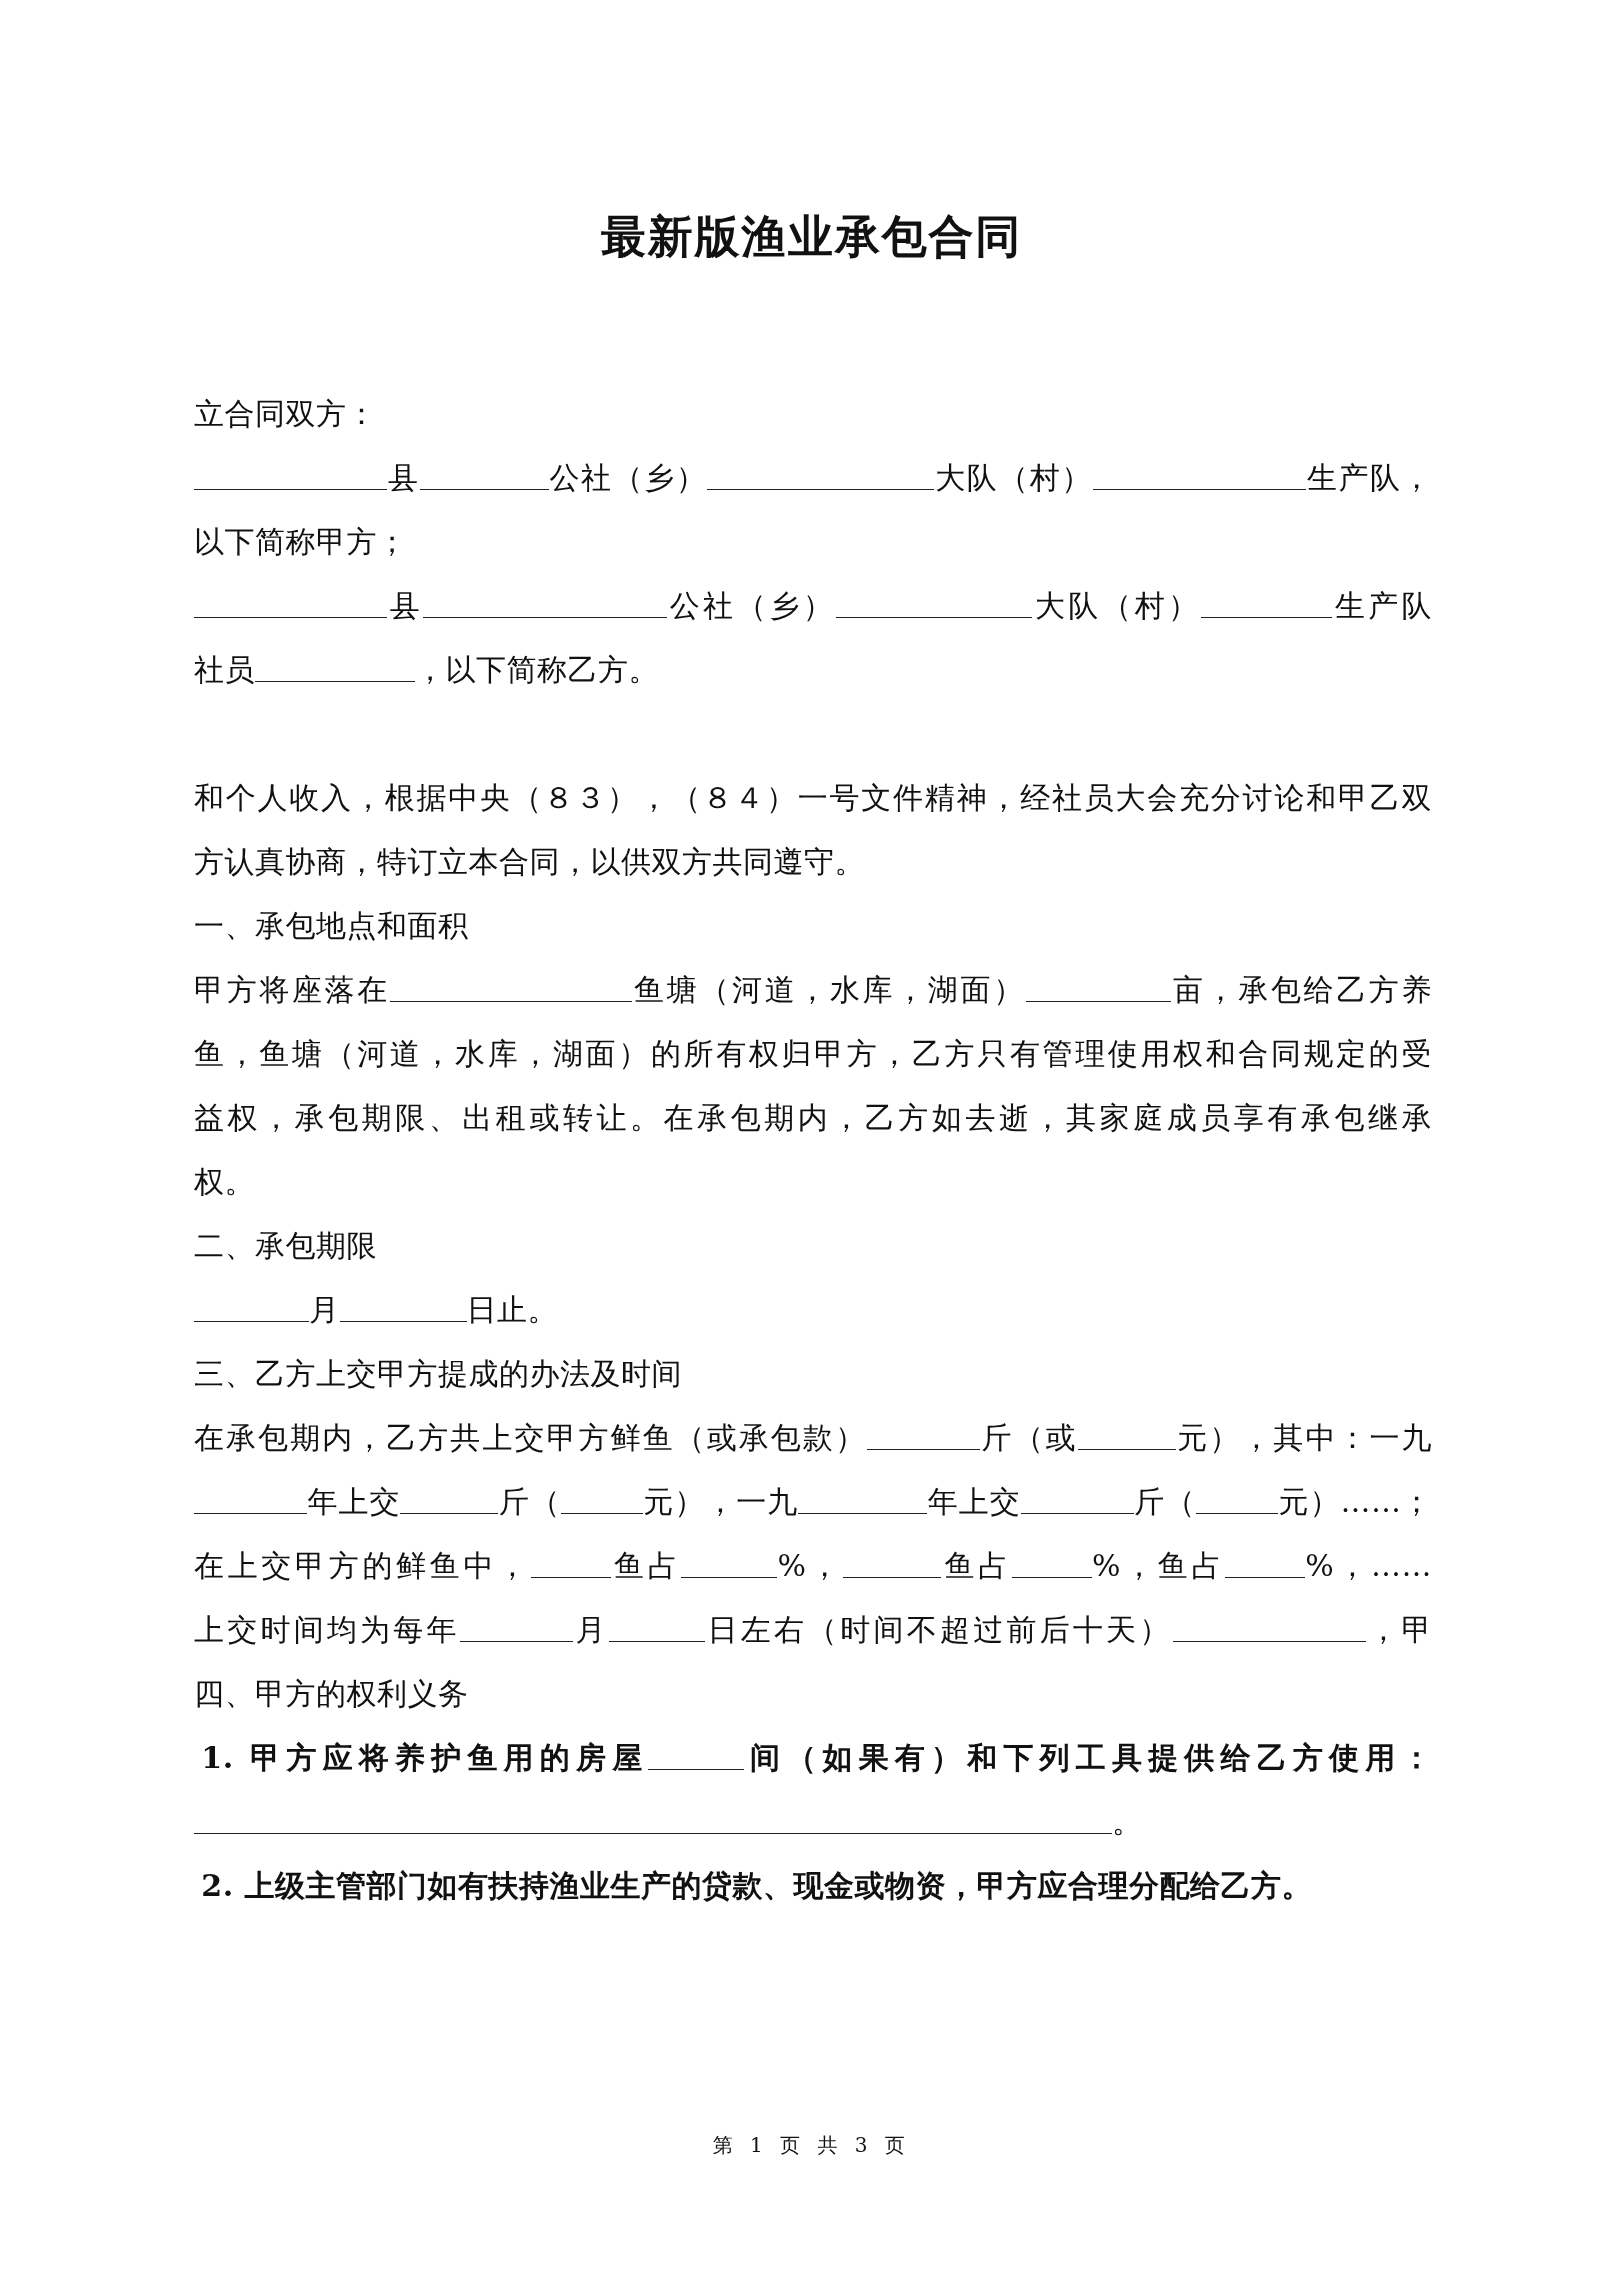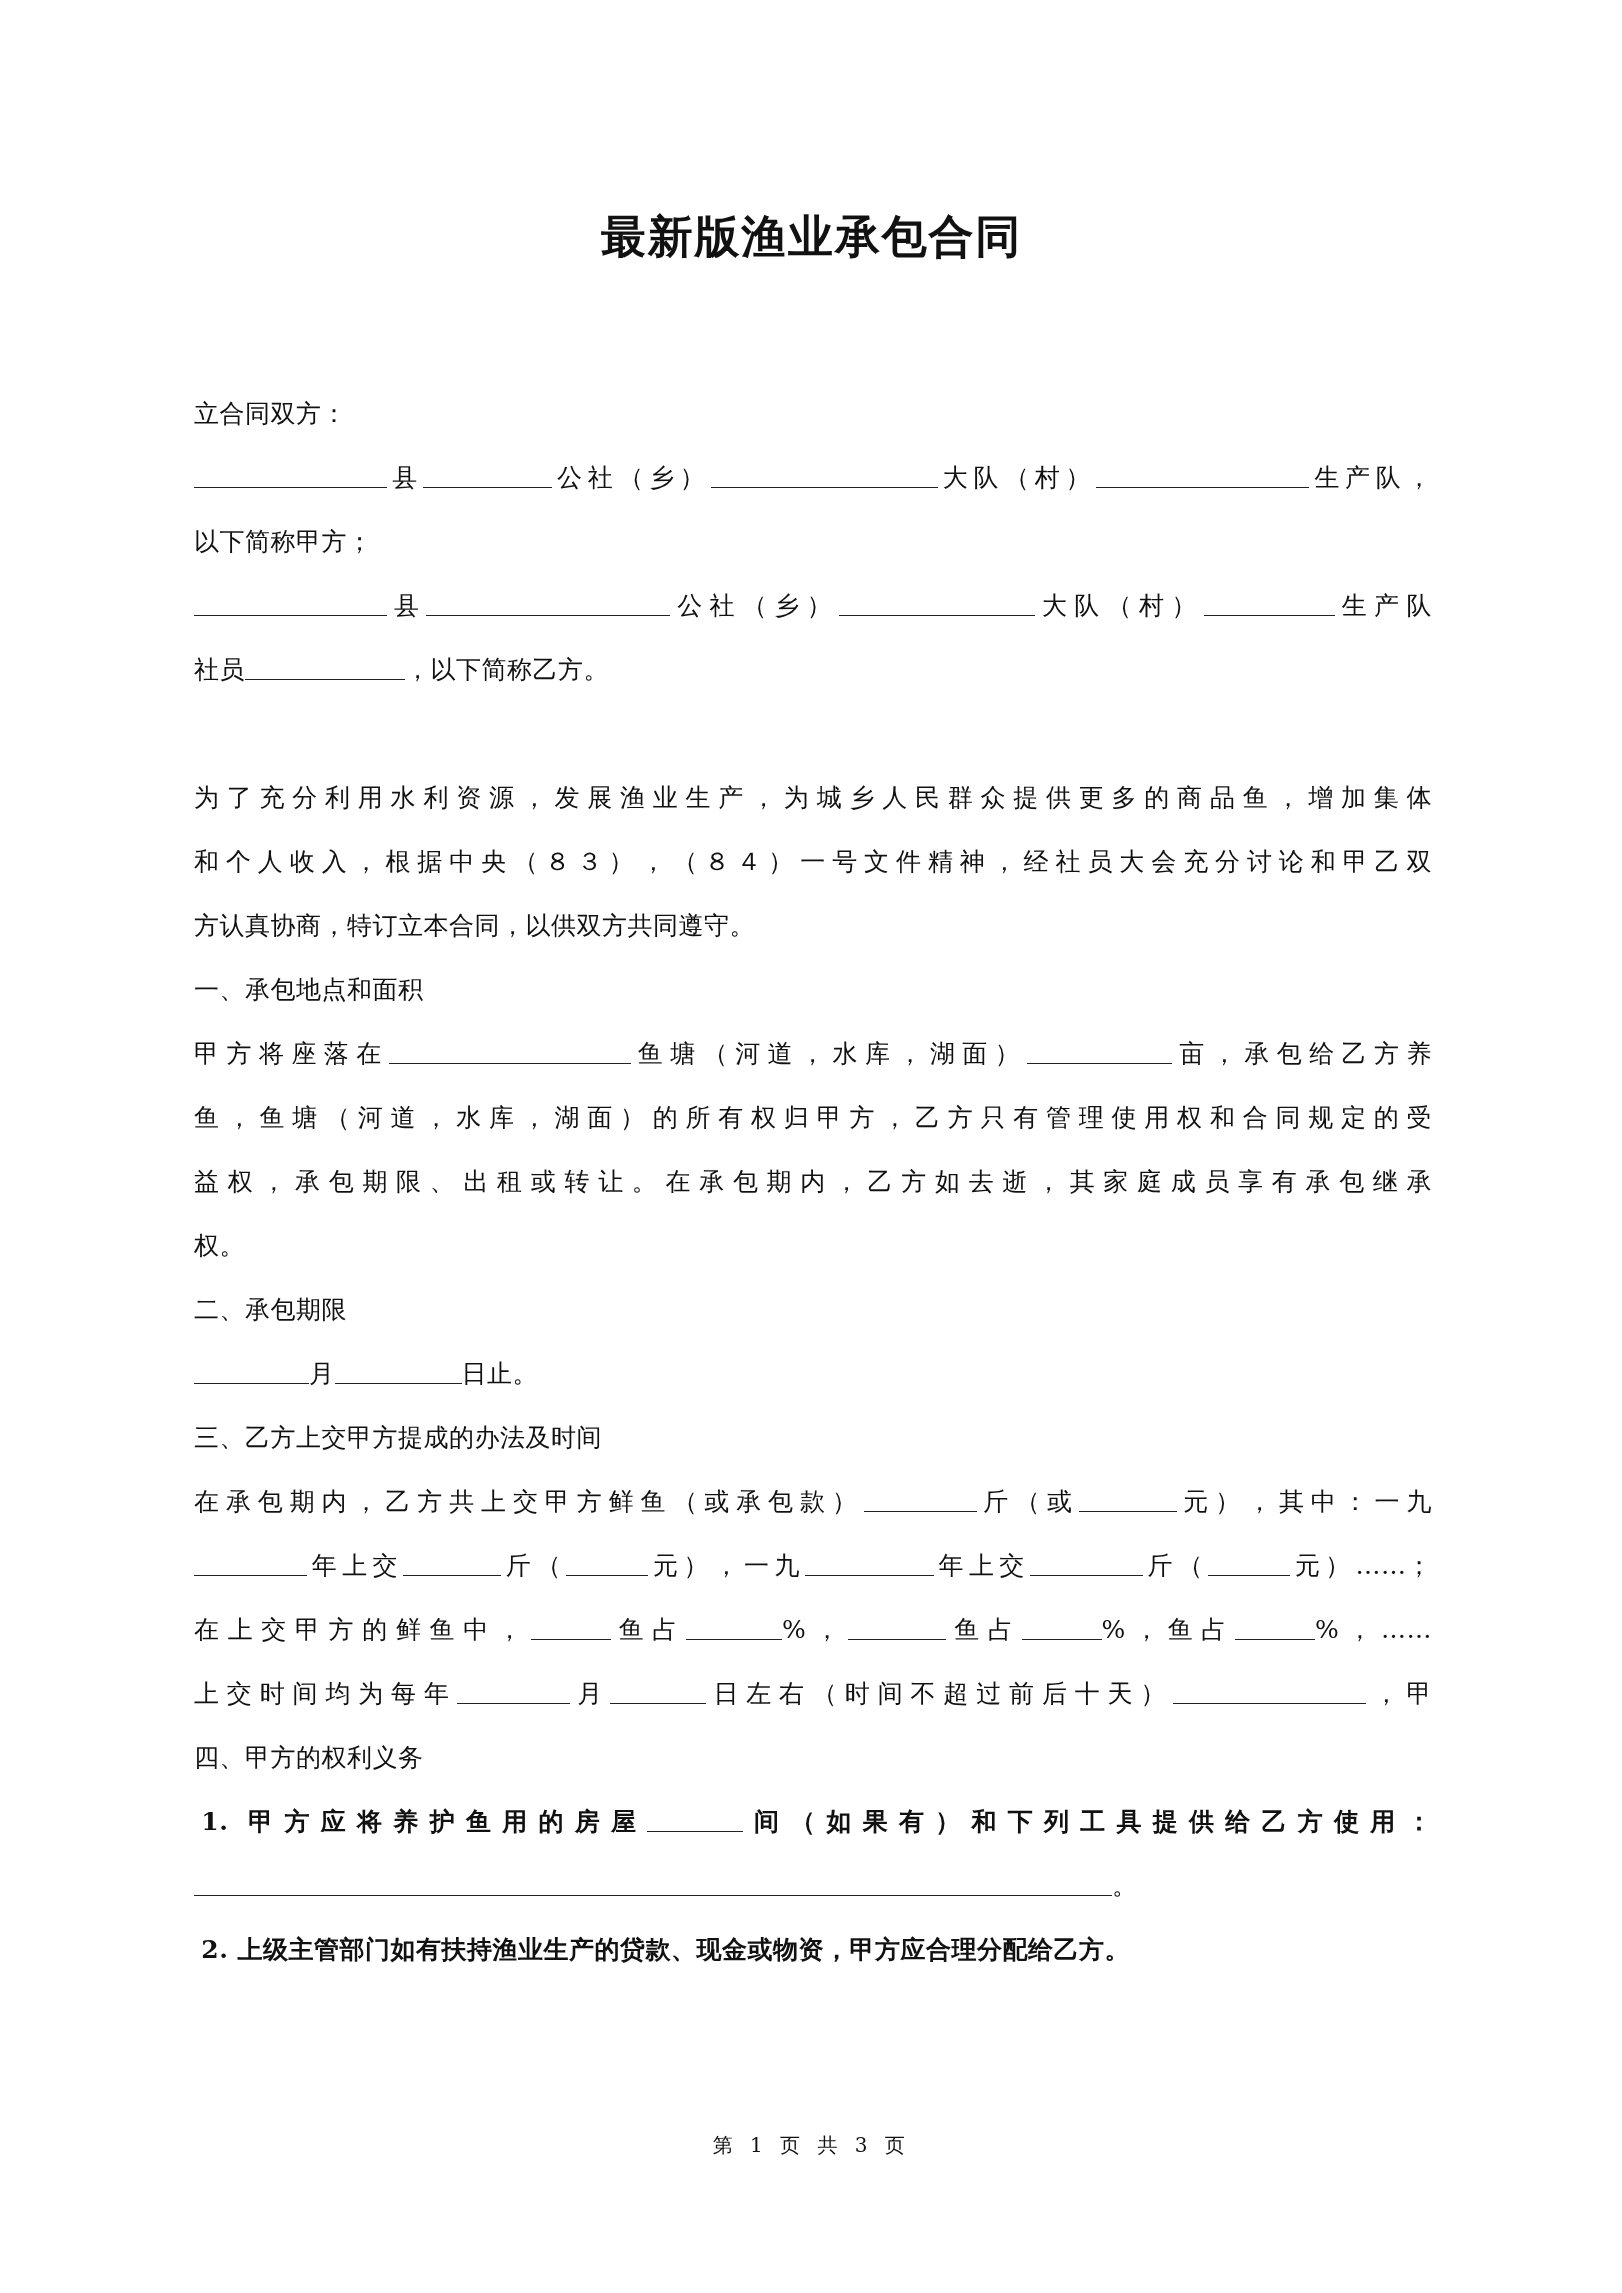--- a/index.html
+++ b/index.html
@@ -2,21 +2,21 @@
 <html style="font-size:14.5px"><head>
 <meta charset="utf-8">
 <style>
   html, body { margin: 0; padding: 0; background: #ffffff; }
   body { width: 1623px; height: 2294px; position: relative; overflow: hidden;
          font-family: "DejaVu Serif", "Liberation Serif", serif; color: #111; }
   .page { position: absolute; left: 0; top: 0; width: 1316px; height: 2294px; background: #fff; }
   .title { position: absolute; top: 207px; left: 0; width: 1623px; text-align: center;
            font-size: 45px; font-weight: bold; letter-spacing: 1.8px; }
   .body { position: absolute; left: 194px; top: 382px; width: 1238px; }
-  .line { height: 64px; line-height: 64px; font-size: 25px; white-space: nowrap; letter-spacing: 0.5px; }
+  .line { height: 64px; line-height: 64px; font-size: 30px; white-space: nowrap; letter-spacing: 0.5px; }
   .line.just { text-align-last: justify; text-align: justify; }
   .gap { height: 64px; }
   .blank { display: inline-block; border-bottom: 1.8px solid #222; height: 27px; vertical-align: -1.8px; }
   .indent1 { padding-left: 7.3px; font-weight: bold; }
   .footer { position: absolute; top: 2132px; left: 0; width: 1623px; text-align: center;
             font-size: 20px; letter-spacing: 5.5px; }
 </style>
 </head>
 <body>
 
@@ -35,21 +35,20 @@
 
     <div class="line just">
       <span class="blank" style="width:193px"></span><span>县</span><span class="blank" style="width:244px"></span><span>公社（乡）</span><span class="blank" style="width:196px"></span><span>大队（村）</span><span class="blank" style="width:131px"></span><span>生产队</span>
     </div>
     <div class="line">
       <span>社员</span><span class="blank" style="width:160px"></span><span>，以下简称乙方。</span>
     </div>
 
     <div class="gap"></div>
 
-    <div class="line just">为了充分利用水利资源，发展渔业生产，为城乡人民群众提供更多的商品鱼，增加集体</div>
     <div class="line just">和个人收入，根据中央（８３），（８４）一号文件精神，经社员大会充分讨论和甲乙双</div>
     <div class="line">方认真协商，特订立本合同，以供双方共同遵守。</div>
 
     <div class="line">一、承包地点和面积</div>
     <div class="line just">
       <span>甲方将座落在</span><span class="blank" style="width:242px"></span><span>鱼塘（河道，水库，湖面）</span><span class="blank" style="width:145px"></span><span>亩，承包给乙方养</span>
     </div>
     <div class="line just">鱼，鱼塘（河道，水库，湖面）的所有权归甲方，乙方只有管理使用权和合同规定的受</div>
     <div class="line just">益权，承包期限、出租或转让。在承包期内，乙方如去逝，其家庭成员享有承包继承</div>
     <div class="line">权。</div>

